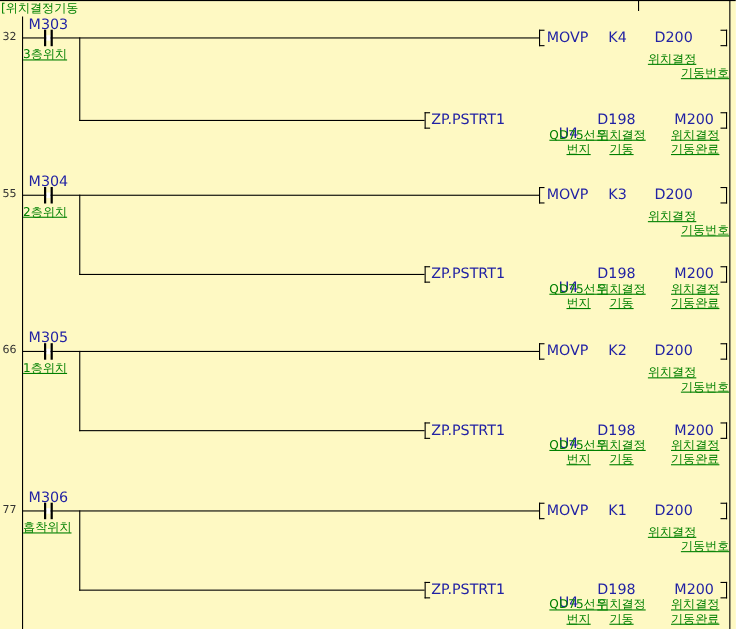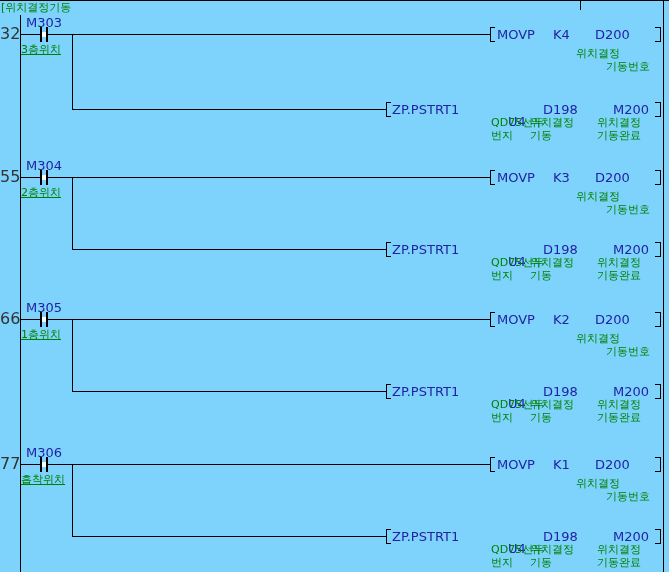--- a/index.html
+++ b/index.html
@@ -1,39 +1,39 @@
 <!DOCTYPE html>
 <html><head>
 <meta charset="utf-8">
 <style>
   html,body{margin:0;padding:0;background:#fff;}
-  .screen{position:relative;width:669px;height:572px;background:#7dd3fc;overflow:hidden;
+  .screen{position:relative;width:669px;height:572px;background:#fef9c3;overflow:hidden;
           font-family:"DejaVu Sans","Liberation Sans",sans-serif;}
   .top-border{position:absolute;left:0;top:0;width:669px;height:1px;background:#000;}
   .left-rail{position:absolute;left:20px;top:15px;width:1px;height:557px;background:#000;}
   .right-rail{position:absolute;left:663px;top:0;width:1px;height:572px;background:#000;}
   .stub{position:absolute;left:580px;top:0;width:1px;height:10px;background:#000;}
   .title{position:absolute;left:1px;top:1px;font-size:11px;line-height:13px;color:#008000;white-space:nowrap;}
 
   .r1{--m:34px;--s:109px;}
   .r2{--m:177px;--s:249px;}
   .r3{--m:319px;--s:391px;}
   .r4{--m:464px;--s:536px;}
 
-  .step{position:absolute;left:0;width:15px;top:calc(var(--m) - 6px);font-size:16px;line-height:12px;
-        color:#333333;}
+  .step{position:absolute;left:0;width:15px;top:calc(var(--m) - 6px);font-size:10px;line-height:12px;
+        color:#333333;text-align:right;}
   .wire{position:absolute;background:#000;}
   .main-wire{left:20px;top:var(--m);width:470px;height:1px;}
   .gap{position:absolute;left:42px;top:calc(var(--m) - 2px);width:4px;height:5px;background:#fff;}
   .bar{position:absolute;width:2px;height:15px;top:calc(var(--m) - 7px);background:#000;}
   .bar-l{left:40px;}
   .bar-r{left:46px;}
   .dev{position:absolute;font-size:13px;line-height:13px;color:#2222A4;white-space:nowrap;}
   .cmt{position:absolute;font-size:11px;line-height:13px;color:#008000;white-space:nowrap;}
-  .cmtc{width:70px;text-align:left;}
+  .cmtc{width:70px;text-align:center;text-decoration:underline;}
   .contact-label{left:14px;width:60px;text-align:center;top:calc(var(--m) - 18px);}
   .contact-cmt{left:21px;top:calc(var(--m) + 9px);text-decoration:underline;}
   .lbracket{position:absolute;top:calc(var(--m) - 7px);width:5px;height:15px;box-sizing:border-box;
             border-left:1px solid #000;border-top:1px solid #000;border-bottom:1px solid #000;}
   .rbracket{position:absolute;top:calc(var(--m) - 7px);left:655px;width:6px;height:15px;box-sizing:border-box;
             border-right:1px solid #000;border-top:1px solid #000;border-bottom:1px solid #000;}
   .movp-lb{left:490px;}
   .movp-mn{left:497px;top:calc(var(--m) - 6px);}
   .movp-op1{left:553px;top:calc(var(--m) - 6px);}
   .movp-op2{left:595px;top:calc(var(--m) - 6px);}

